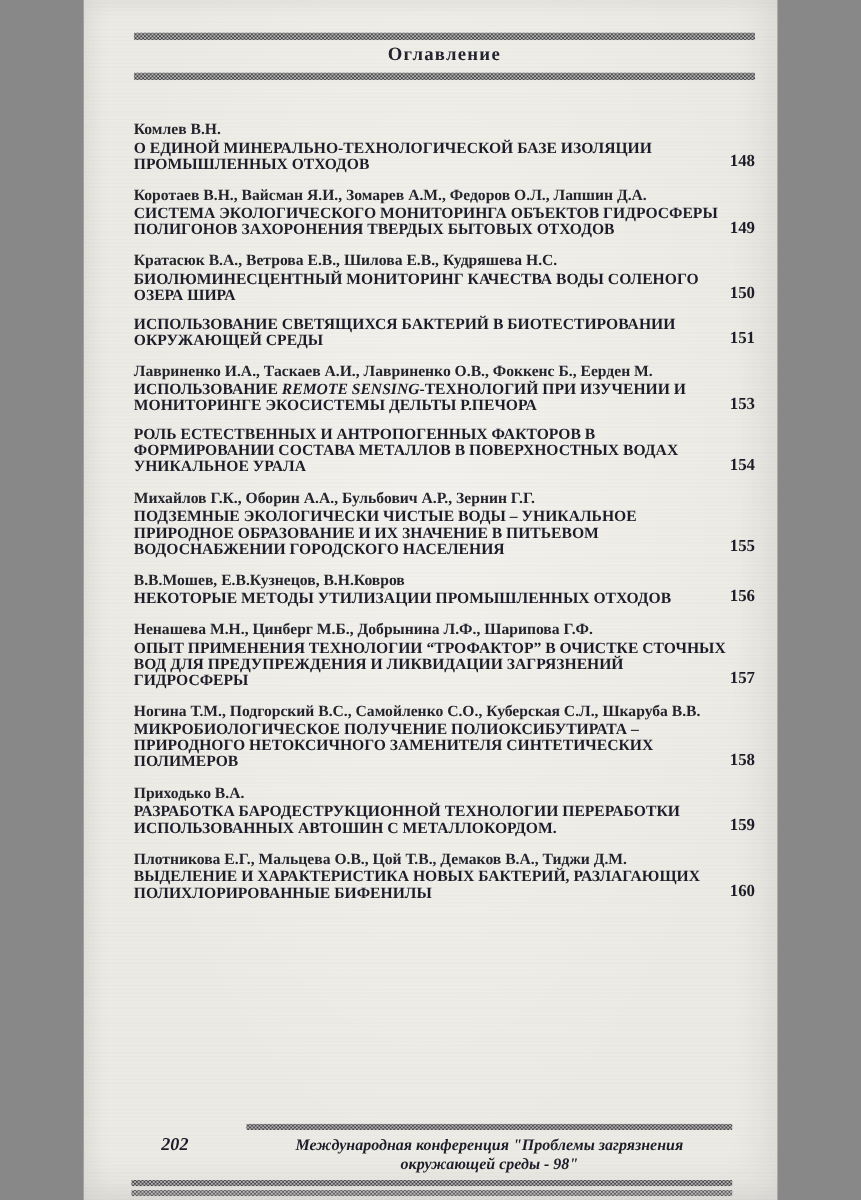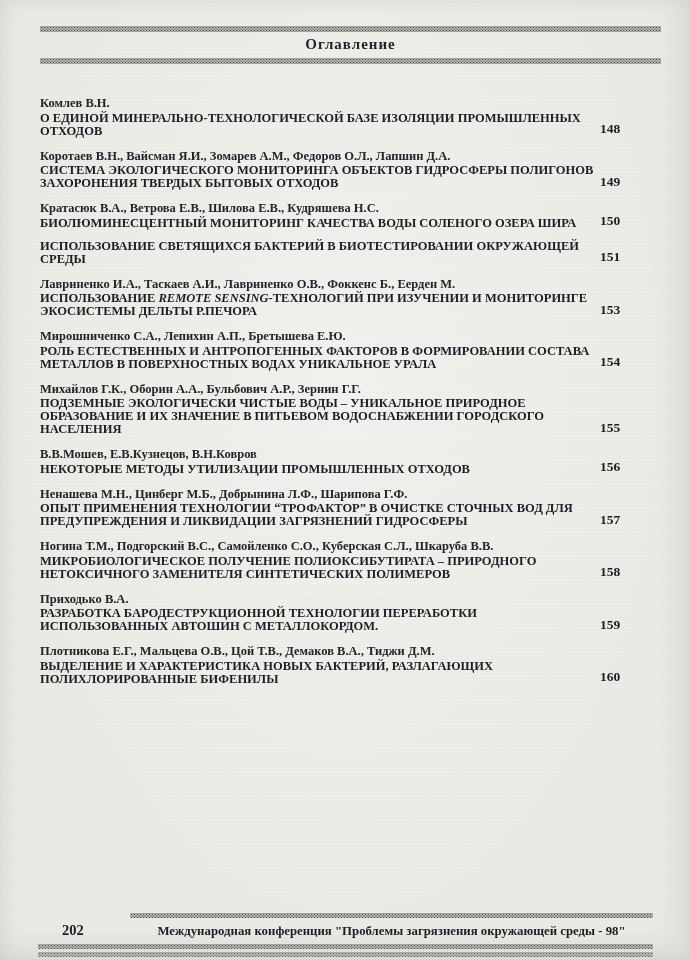--- a/index.html
+++ b/index.html
@@ -1,30 +1,30 @@
 <!DOCTYPE html>
 <html><head>
 <meta charset="utf-8">
 <style>
   html, body { margin: 0; padding: 0; background: #888; }
   .page {
     position: relative;
-    width: 689px;
+    width: 555px;
     height: 960px;
     margin: 0 auto;
     background-color: #eceae4;
     background-image:
       repeating-linear-gradient(0deg, rgba(60,60,70,0.015) 0 1px, transparent 1px 3px),
       radial-gradient(ellipse at 50% 40%, rgba(255,255,255,0.35), transparent 70%);
     box-shadow: inset -10px -10px 30px rgba(40,40,50,0.08), inset 6px 0 18px rgba(40,40,50,0.05);
     font-family: "Liberation Serif", "DejaVu Serif", serif;
     color: #20212a;
     overflow: hidden;
     box-sizing: border-box;
-    padding: 26px 28px 0 40px;
+    padding: 26px 18px 0 40px;
   }
   .rule {
     height: 6px;
     background-color: #b6b4ae;
     background-image:
       radial-gradient(circle, #474750 0.9px, transparent 1px),
       radial-gradient(circle, #474750 0.9px, transparent 1px);
     background-size: 3px 3px;
     background-position: 0 0, 1.5px 1.5px;
     border-radius: 1px;
@@ -62,20 +62,21 @@
     font-weight: 700;
     font-size: 13.5px;
     line-height: 16.5px;
     color: #1c1d28;
   }
   .footer {
     position: absolute;
     left: 38px;
     right: 36px;
     bottom: 3px;
+    font-style: italic;
   }
   .footer .rule { height: 5px; }
   .footer-rule-top { margin-left: 92px; }
   .footer-row {
     display: flex;
     align-items: baseline;
     padding: 4px 0 5px 0;
   }
   .footer-page {
     width: 92px;
@@ -142,21 +143,20 @@
   <div class="entry">
     <div class="entry-text">
       <div class="authors">Лавриненко И.А., Таскаев А.И., Лавриненко О.В., Фоккенс Б., Еерден М.</div>
       <div class="title">ИСПОЛЬЗОВАНИЕ <i>REMOTE SENSING</i>-ТЕХНОЛОГИЙ ПРИ ИЗУЧЕНИИ И МОНИТОРИНГЕ ЭКОСИСТЕМЫ ДЕЛЬТЫ Р.ПЕЧОРА</div>
     </div>
     <div class="page-num">153</div>
   </div>
 
   <div class="entry">
     <div class="entry-text">
-      <div class="authors">Мирошниченко С.А., Лепихин А.П., Бретышева Е.Ю.</div>
       <div class="title">РОЛЬ ЕСТЕСТВЕННЫХ И АНТРОПОГЕННЫХ ФАКТОРОВ В ФОРМИРОВАНИИ СОСТАВА МЕТАЛЛОВ В ПОВЕРХНОСТНЫХ ВОДАХ УНИКАЛЬНОЕ УРАЛА</div>
     </div>
     <div class="page-num">154</div>
   </div>
 
   <div class="entry">
     <div class="entry-text">
       <div class="authors">Михайлов Г.К., Оборин А.А., Бульбович А.Р., Зернин Г.Г.</div>
       <div class="title">ПОДЗЕМНЫЕ ЭКОЛОГИЧЕСКИ ЧИСТЫЕ ВОДЫ – УНИКАЛЬНОЕ ПРИРОДНОЕ ОБРАЗОВАНИЕ И ИХ ЗНАЧЕНИЕ В ПИТЬЕВОМ ВОДОСНАБЖЕНИИ ГОРОДСКОГО НАСЕЛЕНИЯ</div>
     </div>

